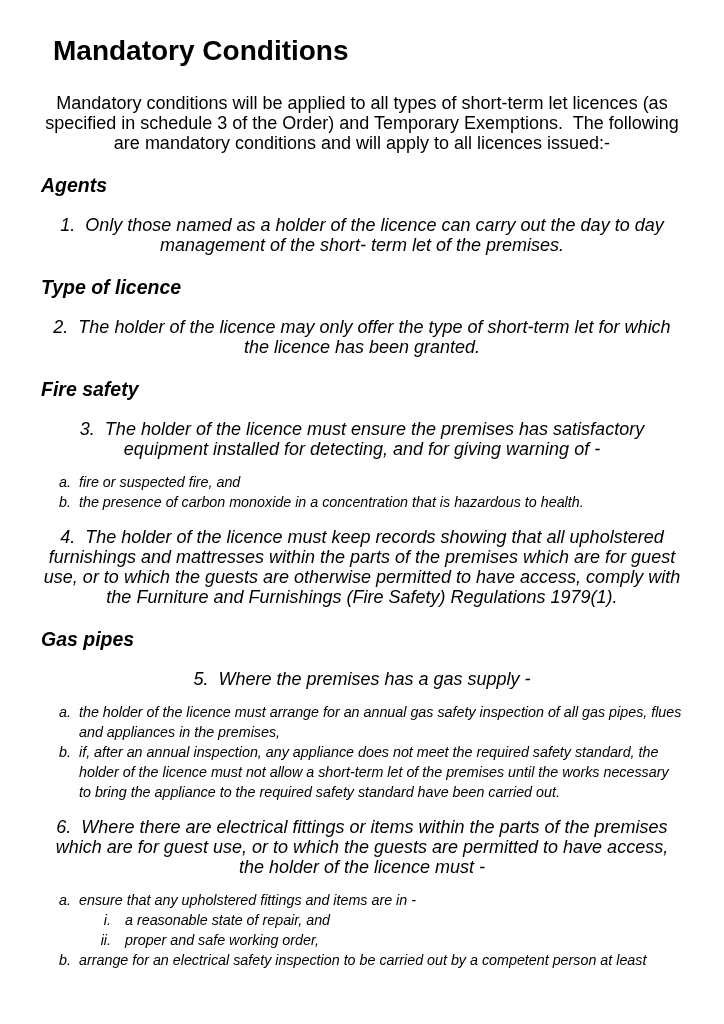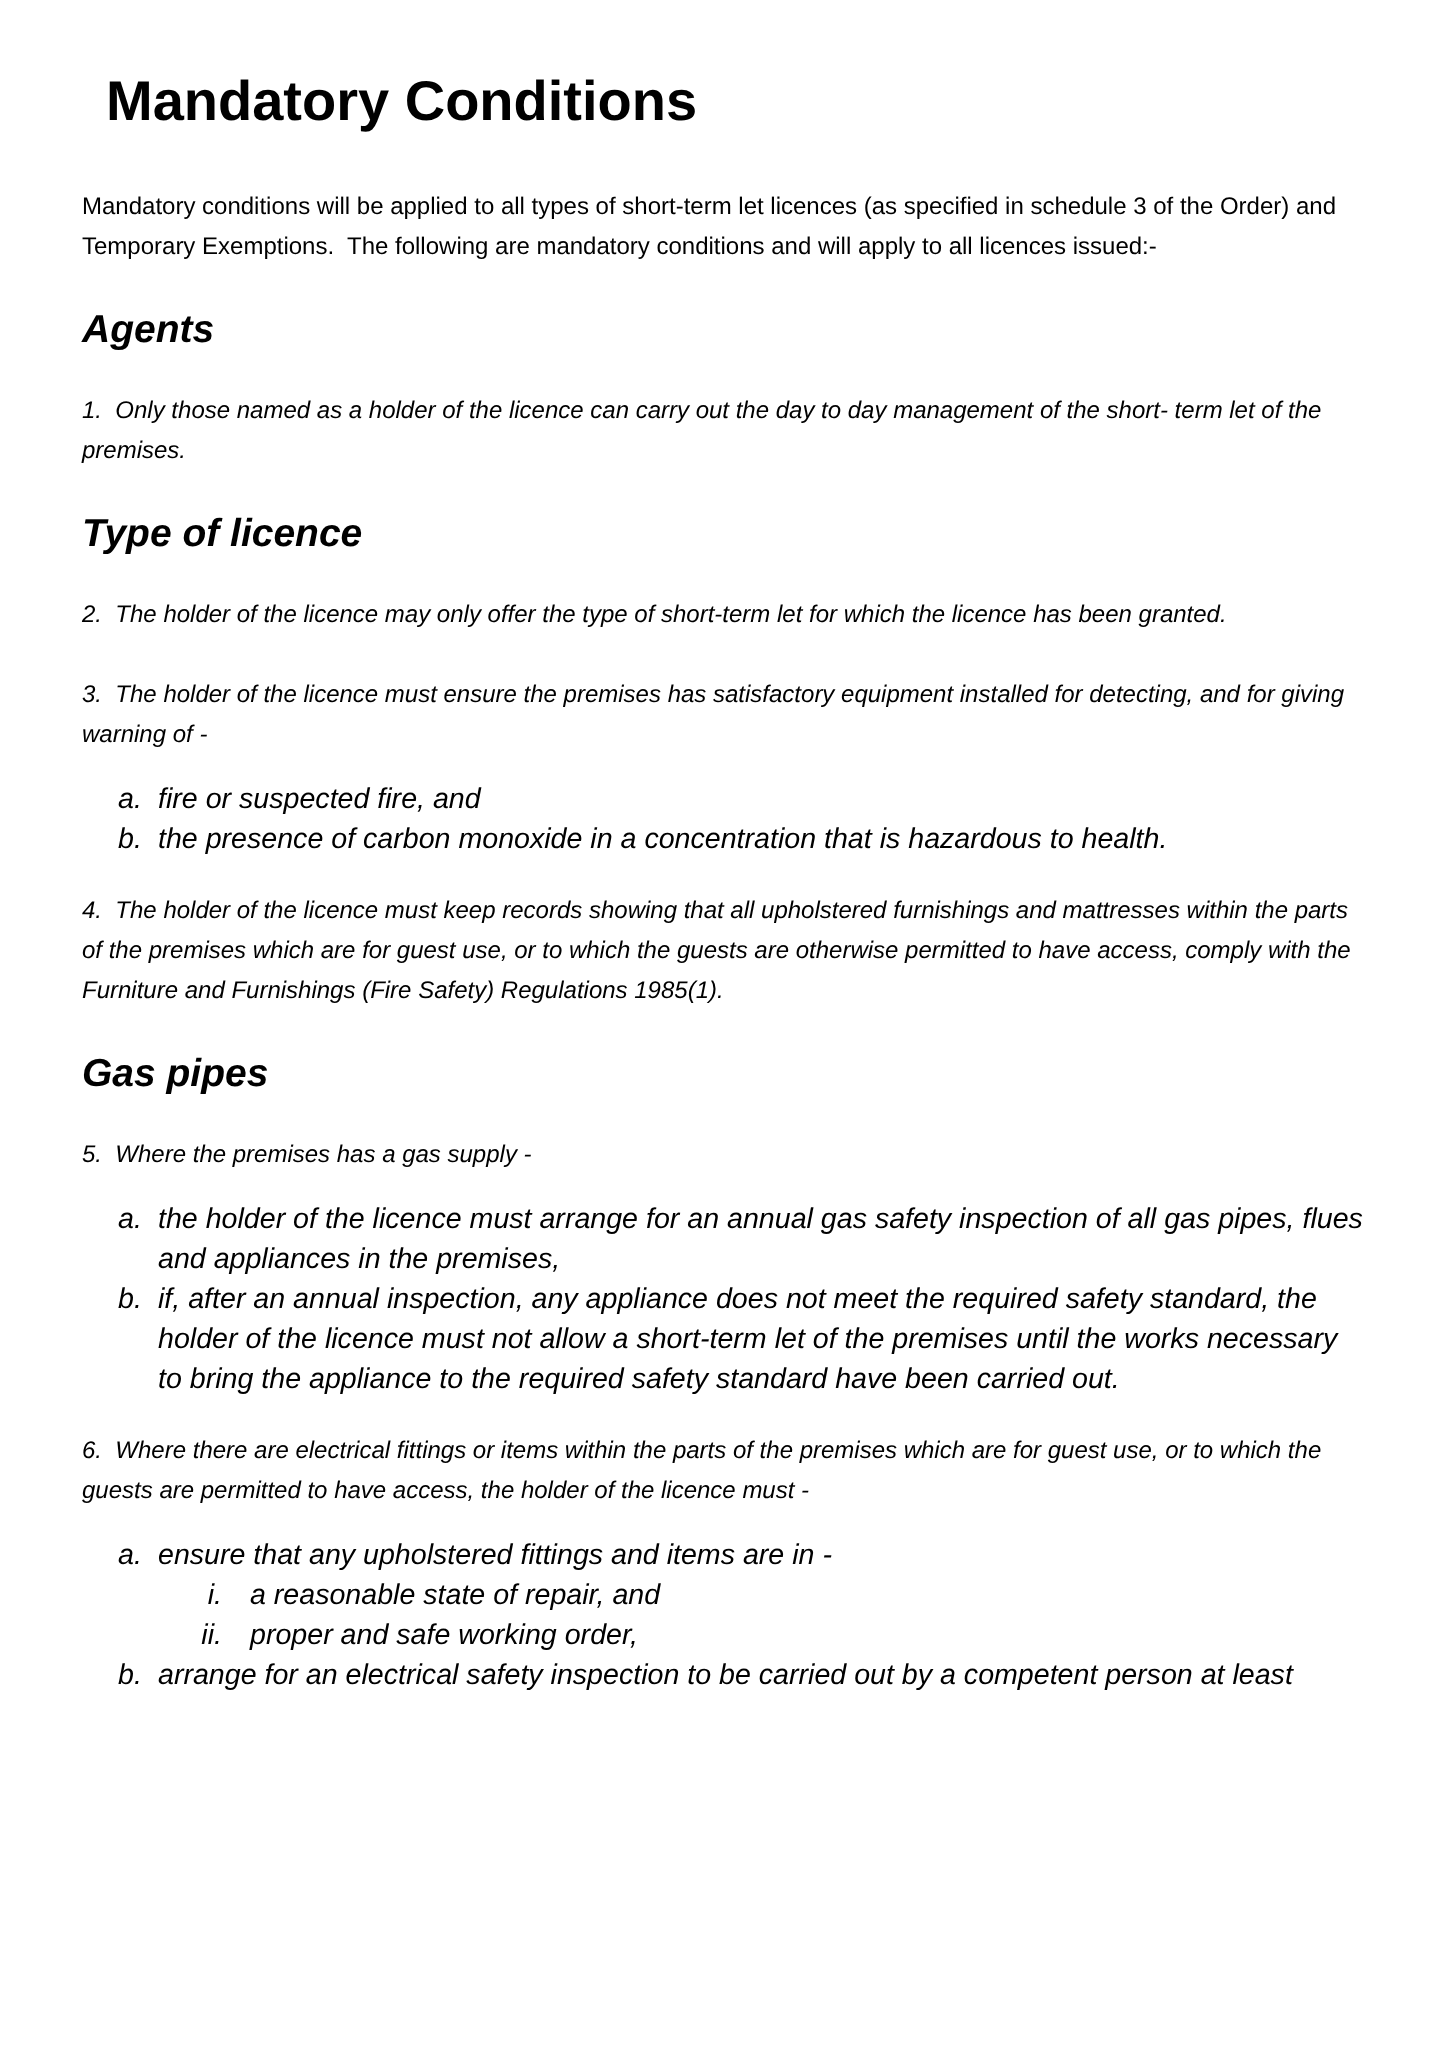--- a/index.html
+++ b/index.html
@@ -22,24 +22,25 @@
     font-weight: bold;
     margin: 0 0 25px 12px;
   }
   h2.section-heading {
     font-size: 19.5px;
     line-height: 24px;
     font-weight: bold;
     margin: 20px 0 18px 0;
   }
   p.body-text {
-    font-size: 12px;
+    font-size: 18px;
     line-height: 20px;
     margin: 0 0 20px 0;
     white-space: pre-wrap;
+    text-align: center;
   }
   p.before-list {
     margin-bottom: 13px;
   }
   .doc-list {
     font-size: 14.3px;
     line-height: 20px;
     margin: 0 0 15px 0;
     padding-left: 18px;
   }
@@ -79,32 +80,33 @@
     <h2 class="section-heading">Agents</h2>
     <p class="body-text">1.  Only those named as a holder of the licence can carry out the day to day management of the short- term let of the premises.</p>
   </section>
 
   <section>
     <h2 class="section-heading">Type of licence</h2>
     <p class="body-text">2.  The holder of the licence may only offer the type of short-term let for which the licence has been granted.</p>
   </section>
 
   <section>
+    <h2 class="section-heading">Fire safety</h2>
     <p class="body-text before-list">3.  The holder of the licence must ensure the premises has satisfactory equipment installed for detecting, and for giving warning of -</p>
     <div class="doc-list">
       <div class="li">
         <span class="marker">a.</span>
         <div class="li-body">fire or suspected fire, and</div>
       </div>
       <div class="li">
         <span class="marker">b.</span>
         <div class="li-body">the presence of carbon monoxide in a concentration that is hazardous to health.</div>
       </div>
     </div>
-    <p class="body-text">4.  The holder of the licence must keep records showing that all upholstered furnishings and mattresses within the parts of the premises which are for guest use, or to which the guests are otherwise permitted to have access, comply with the Furniture and Furnishings (Fire Safety) Regulations 1985(1).</p>
+    <p class="body-text">4.  The holder of the licence must keep records showing that all upholstered furnishings and mattresses within the parts of the premises which are for guest use, or to which the guests are otherwise permitted to have access, comply with the Furniture and Furnishings (Fire Safety) Regulations 1979(1).</p>
   </section>
 
   <section>
     <h2 class="section-heading">Gas pipes</h2>
     <p class="body-text before-list">5.  Where the premises has a gas supply -</p>
     <div class="doc-list">
       <div class="li">
         <span class="marker">a.</span>
         <div class="li-body">the holder of the licence must arrange for an annual gas safety inspection of all gas pipes, flues and appliances in the premises,</div>
       </div>

